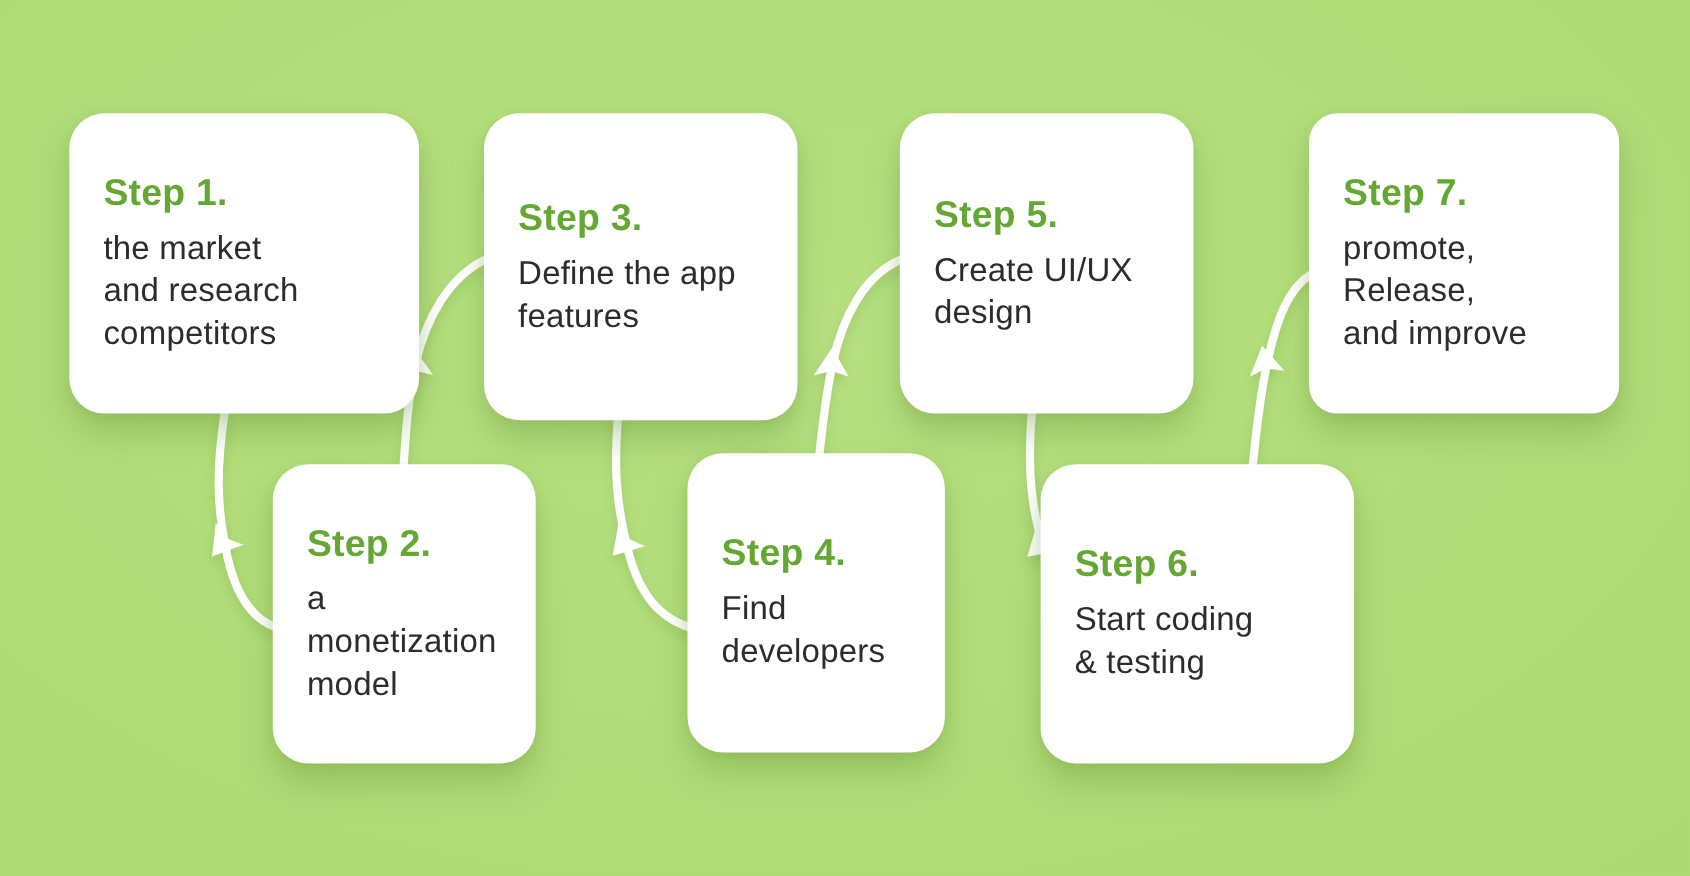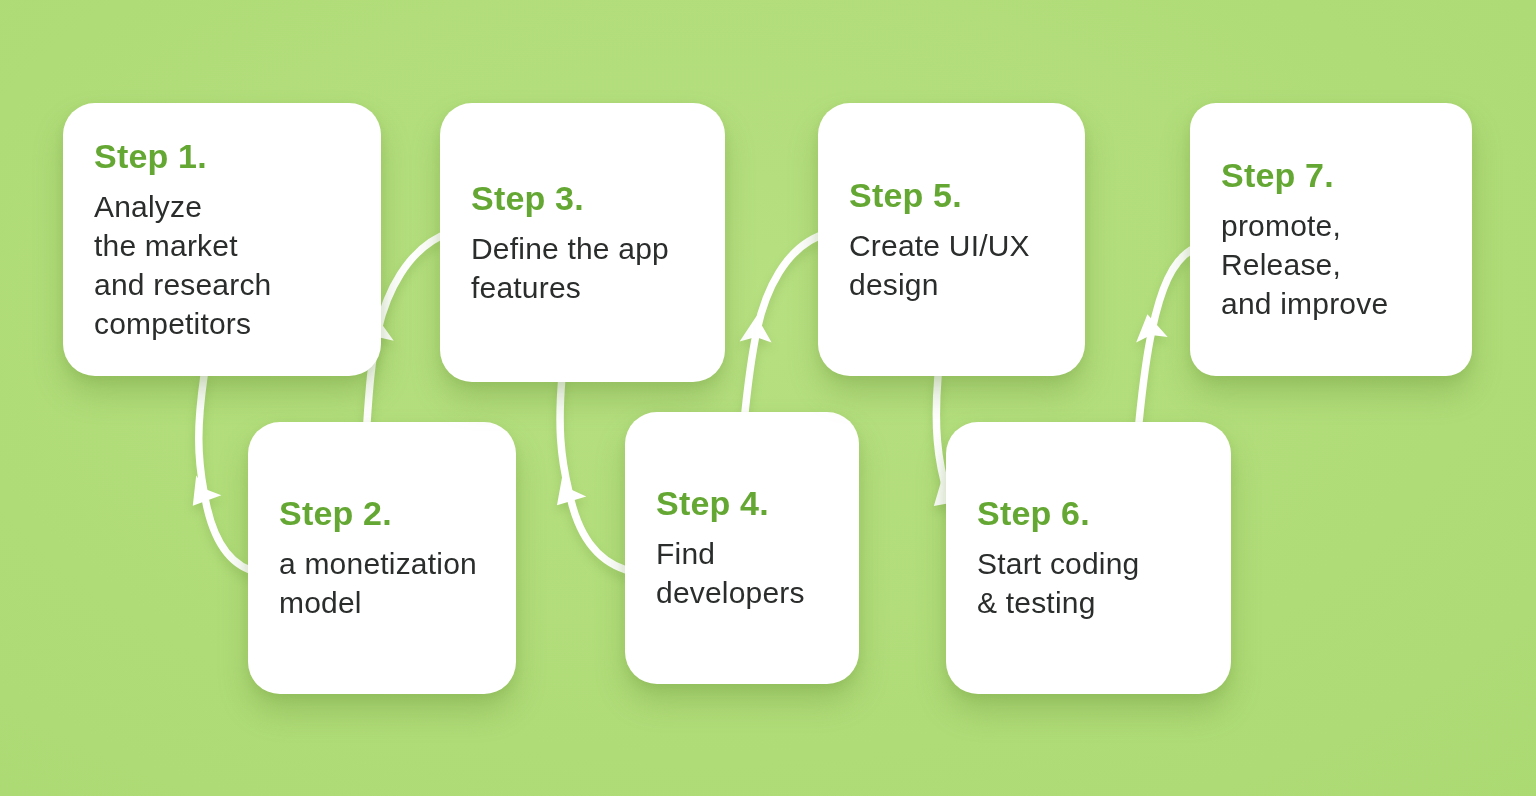--- a/index.html
+++ b/index.html
@@ -50,21 +50,21 @@
     color: var(--accent, #64A833);
   }
   .step-line {
     margin: 0;
     font-size: 30px;
     line-height: 39px;
     letter-spacing: .2px;
     color: var(--ink, #2B2D2D);
   }
   .pos-1 { left:  63px; top: 103px; width: 318px; height: 273px; }
-  .pos-2 { left: 248px; top: 422px; width: 268px; height: 272px; }
+  .pos-2 { left: 248px; top: 422px; width: 239px; height: 272px; }
   .pos-3 { left: 440px; top: 103px; width: 285px; height: 279px; }
   .pos-4 { left: 625px; top: 412px; width: 234px; height: 272px; }
   .pos-5 { left: 818px; top: 103px; width: 267px; height: 273px; }
   .pos-6 { left:946px; top: 422px; width: 285px; height: 272px; }
   .pos-7 { left:1190px; top: 103px; width: 282px; height: 273px; border-radius: 26px; }
 </style>
 </head>
 <body style="background: rgb(174, 219, 117);">
 
 <div class="stage" style="--bg: #AEDB75; --card: #FFFFFF; --accent: #64A833; --ink: #2B2D2D; --arrow: #FFFFFF;">
@@ -94,21 +94,20 @@
       <path class="line" d="M 1139 422 C 1142 392, 1145 362, 1152 330 C 1161 288, 1172 262, 1191 250"></path>
       <path class="head" d="M 15 0 L -11 16 L -6 0 L -11 -16 Z" transform="translate(1150,329) rotate(-100)"></path>
     </g>
   </svg>
 
   <div id="cards">
   <section class="card pos-1">
     <div class="card-content">
       <h2 class="step-title">Step 1.</h2>
       <div class="step-lines">
-            <p class="step-line">Analyze</p>
             <p class="step-line">the market</p>
             <p class="step-line">and research</p>
             <p class="step-line">competitors</p>
           </div>
     </div>
   </section>
 
   <section class="card pos-2">
     <div class="card-content">
       <h2 class="step-title">Step 2.</h2>

